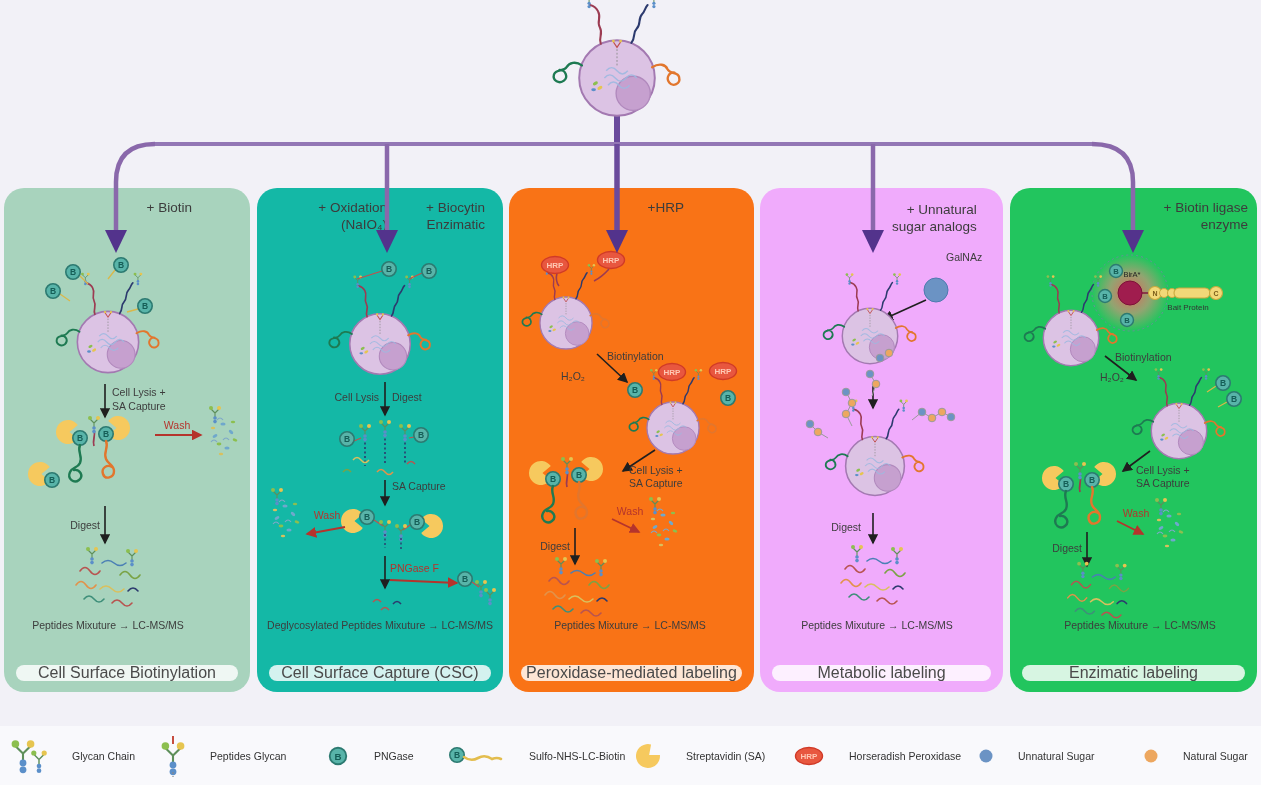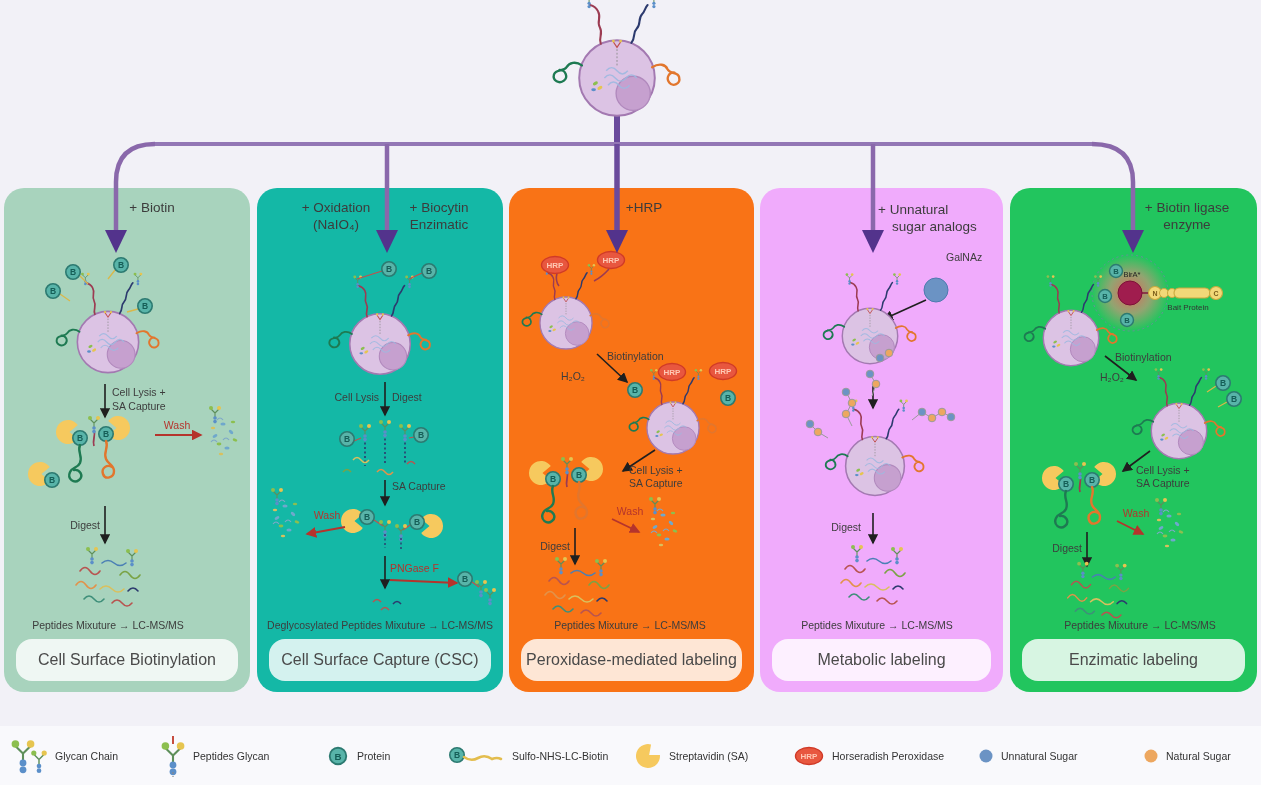--- a/index.html
+++ b/index.html
@@ -1,34 +1,34 @@
 <!DOCTYPE html>
 <html><head>
 <meta charset="utf-8">
 <style>
   html,body{margin:0;padding:0;background:#e9e8ef;}
   #stage{position:relative;width:1261px;height:785px;background:#f2f1f7;
          font-family:"Liberation Sans",sans-serif;overflow:hidden;}
   .panel{position:absolute;top:188px;height:504px;border-radius:20px;}
   .art{position:absolute;left:0;top:0;width:100%;height:100%;}
   .ptitle{position:absolute;font-size:13.5px;color:#3c3c3c;line-height:16.5px;z-index:3;}
-  .ptitle span{display:block;}
+  .ptitle span{display:block;text-align:right;}
   .tc{text-align:center;}
-  .pill{position:absolute;left:12px;right:12px;bottom:11px;height:42px;border-radius:16px;
+  .pill{position:absolute;left:12px;right:12px;bottom:11px;height:16px;border-radius:16px;
         background:rgba(255,255,255,.82);display:flex;align-items:center;justify-content:center;
         font-size:16px;color:#4a4a4a;z-index:3;}
   #top-art{position:absolute;left:0;top:0;z-index:4;pointer-events:none;}
   svg text{font-family:"Liberation Sans",sans-serif;}
   .lb{font-size:10.5px;fill:#3d3d3d;}
   .rl{font-size:10.5px;fill:#b5342c;}
   .mx{font-size:10.5px;fill:#3d3d3d;text-anchor:middle;}
   .ar{stroke:#1f1f1f;stroke-width:1.6;fill:none;}
   .arr{stroke:#b5342c;stroke-width:1.8;fill:none;}
   #legend{position:absolute;left:0;right:0;top:726px;height:59px;background:#f9f9fc;z-index:2;}
-  .litem{position:absolute;top:0;height:59px;display:flex;align-items:center;gap:7px;
+  .litem{position:absolute;top:0;height:59px;display:flex;align-items:center;gap:24px;
          font-size:10.5px;color:#333;}
 </style>
 </head>
 <body>
 
 <div id="stage">
 
 <svg width="0" height="0" style="position:absolute" aria-hidden="true">
   <defs>
     <marker id="mB" viewBox="0 0 10 10" refX="8.5" refY="5" markerWidth="6.5" markerHeight="6.5" orient="auto-start-reverse">
@@ -380,21 +380,21 @@
       <use href="#glyc" transform="translate(13,32) scale(1.9)"></use>
       <path d="M13,11 V3" stroke="#c0392b" stroke-width="1.8"></path>
       <path d="M13,39 v5" stroke="#888" stroke-width="1.2" stroke-dasharray="2,2"></path>
     </svg>
     <span>Peptides Glycan</span>
   </div>
   <div class="litem" style="left:326px">
     <svg width="24" height="24" viewBox="0 0 24 24">
       <use href="#bio" transform="translate(12,12) scale(1.15)"></use>
     </svg>
-    <span>Protein</span>
+    <span>PNGase</span>
   </div>
   <div class="litem" style="left:447px">
     <svg width="58" height="24" viewBox="0 0 58 24">
       <use href="#bio" transform="translate(10,11)"></use>
       <path d="M17,13 q7,5 14,1 t14,1 q5,-2 9,0" stroke="#e3bd4e" stroke-width="2.6" fill="none" stroke-linecap="round"></path>
     </svg>
     <span>Sulfo-NHS-LC-Biotin</span>
   </div>
   <div class="litem" style="left:636px">
     <svg width="26" height="26" viewBox="0 0 26 26">

